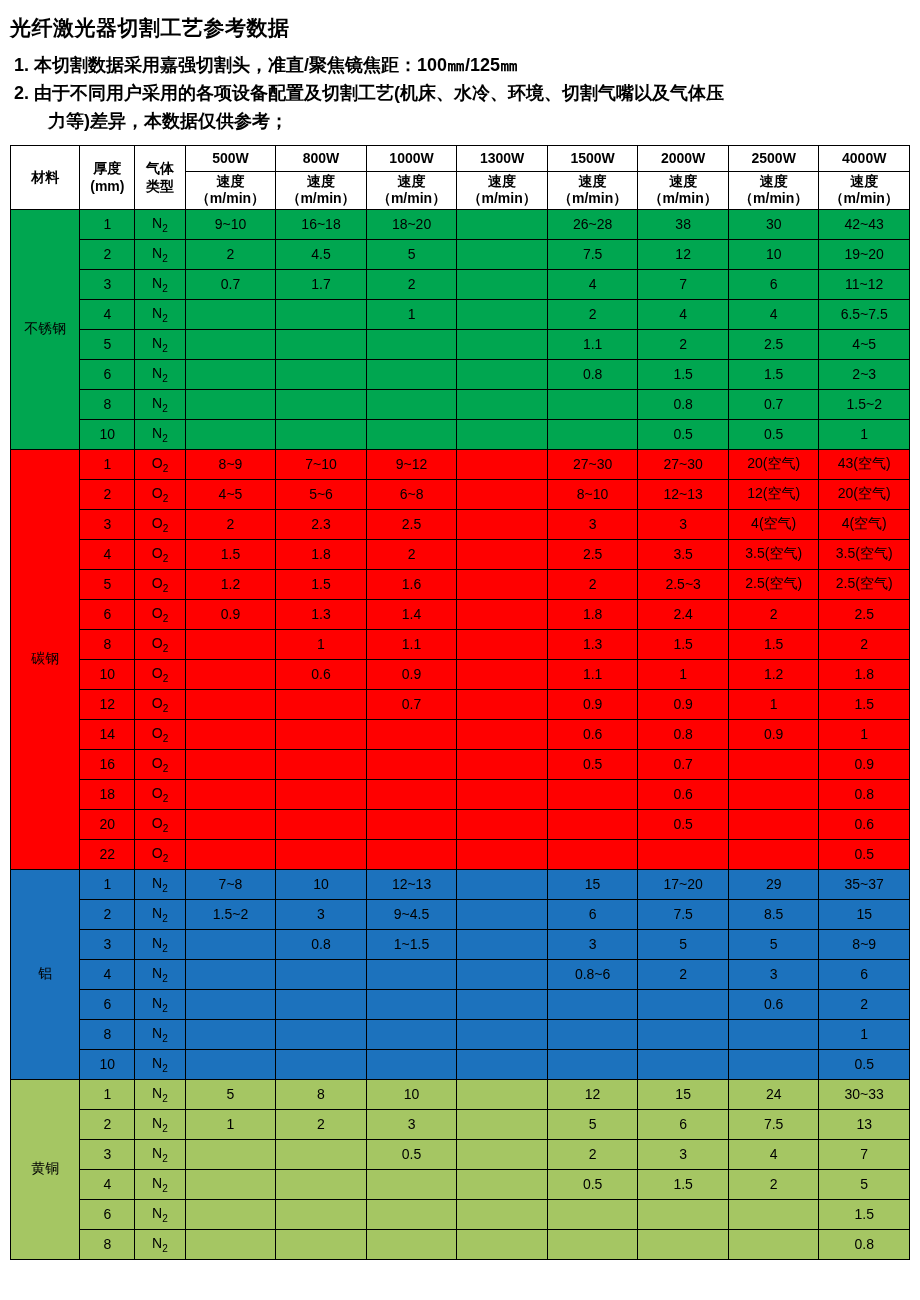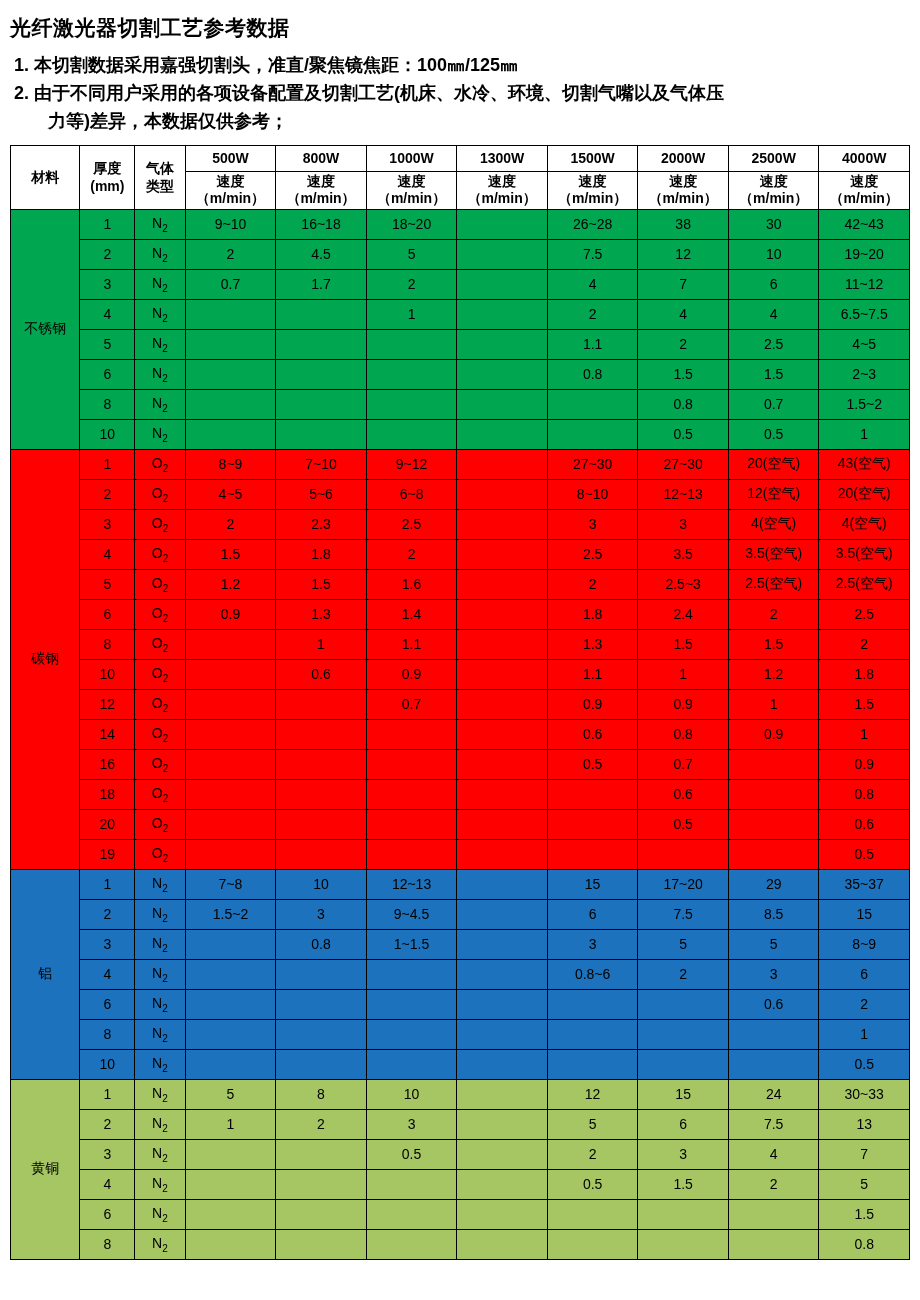--- a/index.html
+++ b/index.html
@@ -433,21 +433,21 @@
           <td></td>
           <td></td>
           <td></td>
           <td></td>
           <td></td>
           <td>0.5</td>
           <td></td>
           <td>0.6</td>
         </tr>
         <tr class="row-h g-carbon">
-          <td>19</td>
+          <td>22</td>
           <td class="gas">O<span class="sub">2</span></td>
           <td></td>
           <td></td>
           <td></td>
           <td></td>
           <td></td>
           <td></td>
           <td></td>
           <td>0.5</td>
         </tr>

